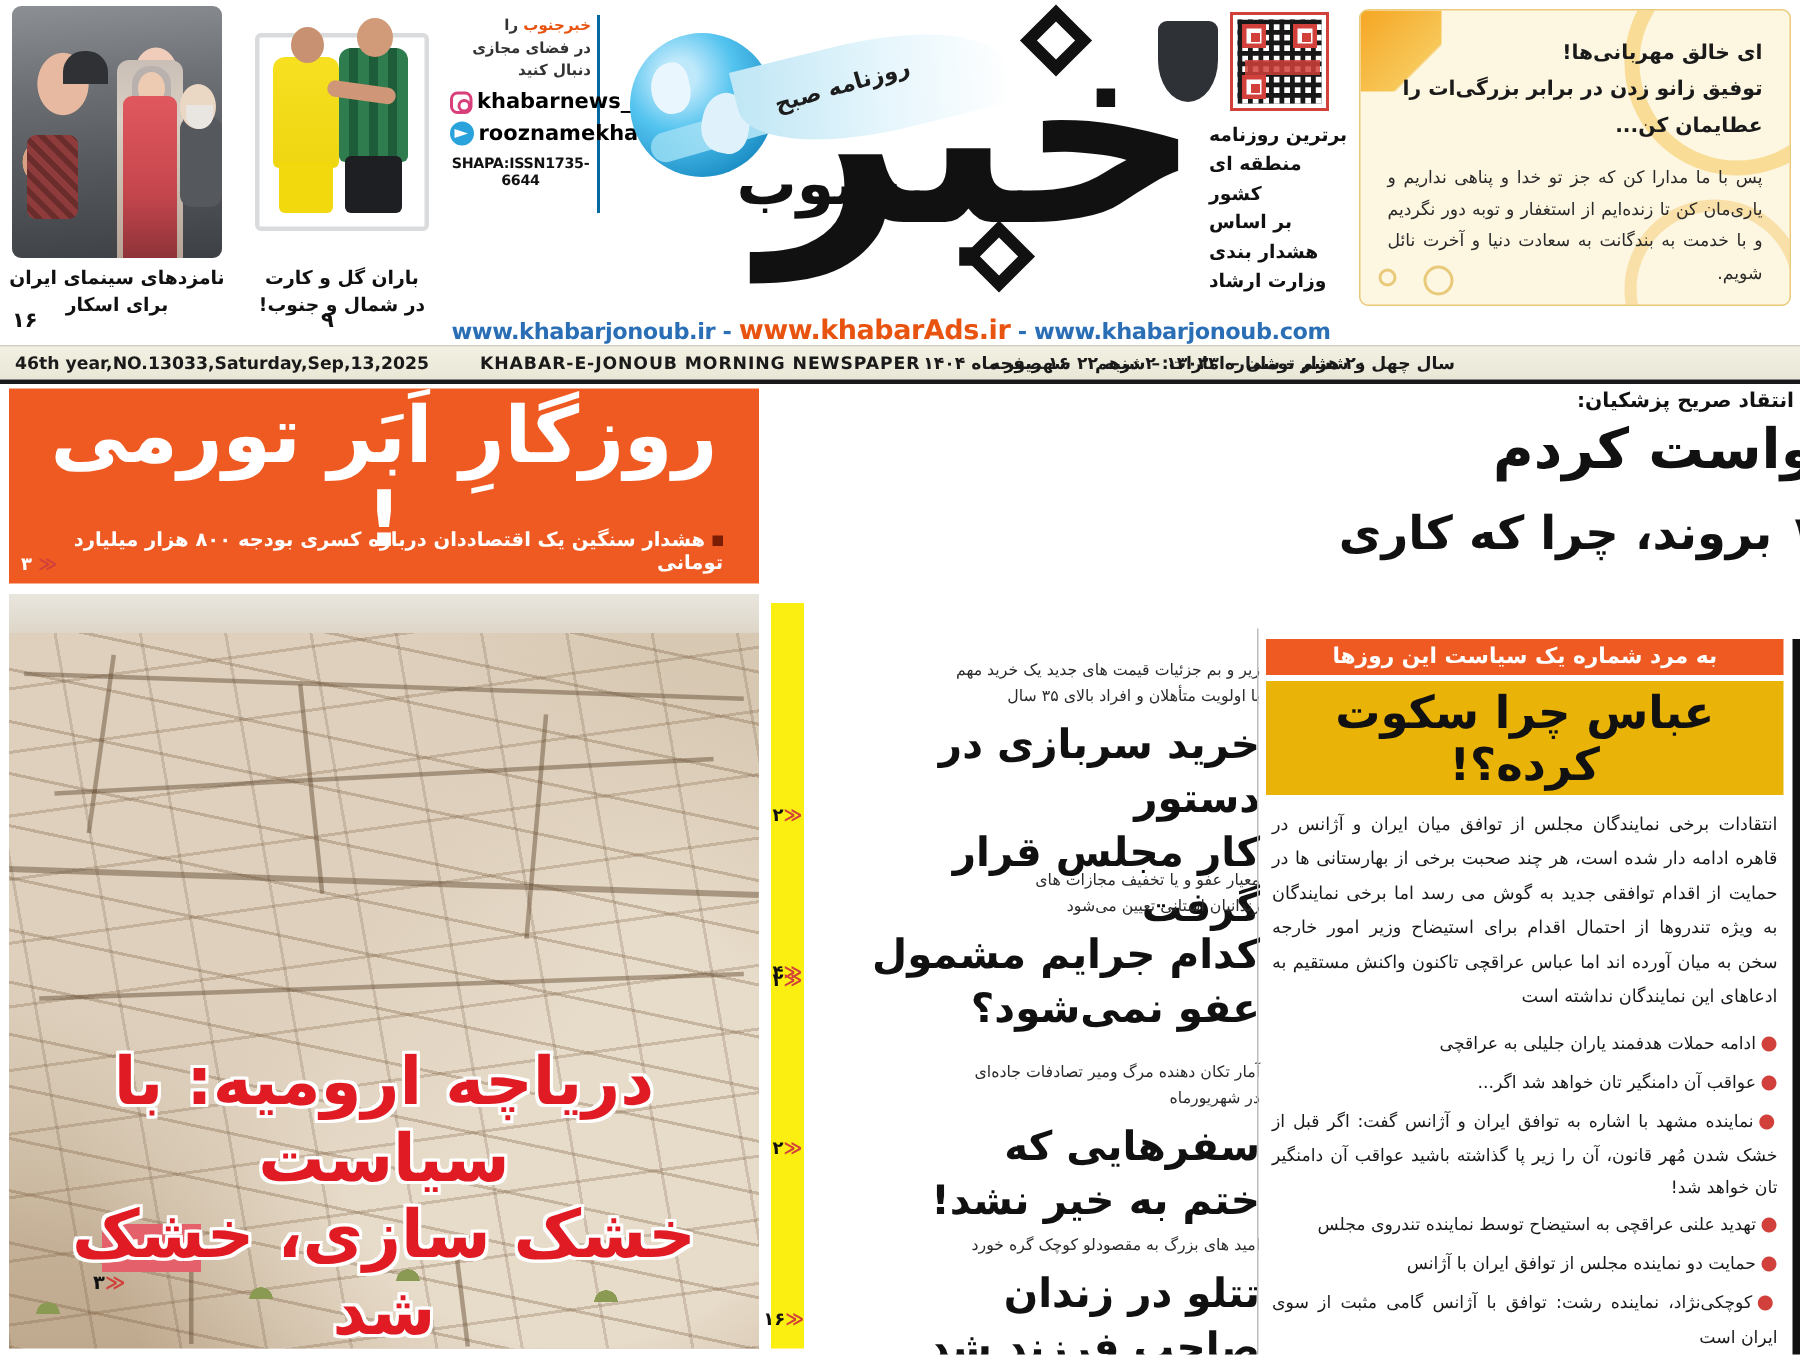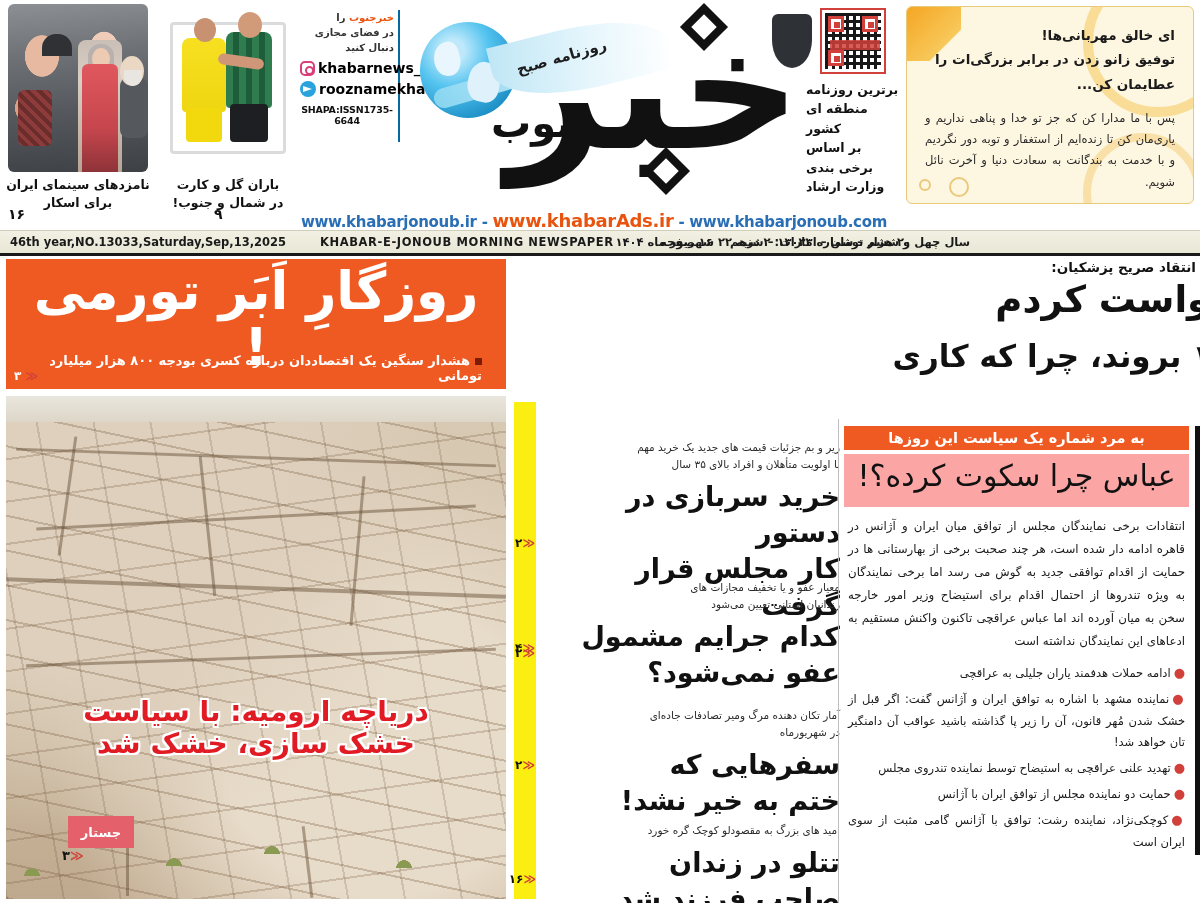--- a/index.html
+++ b/index.html
@@ -156,21 +156,21 @@
       linear-gradient(180deg,#d9cab5 0%, #d2c2ab 40%, #c9b79e 72%, #bfa98e 100%);
   }
   .photo .sky { position:absolute; left:0; top:0; width:100%; height:26px;
     background:linear-gradient(180deg,#e9e6de 0%, #ddd6c8 100%); }
   .photo .crack { position:absolute; background:rgba(95,70,46,.45); }
   .photo .grass { position:absolute; width:16px; height:10px; border-radius:50% 50% 0 0;
     background:radial-gradient(circle at 50% 100%, #8a9a53 0 60%, transparent 62%); }
   .jostar { position:absolute; left:62px; top:420px; width:66px; height:32px; background:#e4606a;
     color:#fff; font-size:13px; font-weight:700; display:flex; align-items:center; justify-content:center;text-align:right; }
   .photo-title { position:absolute; right:10px; left:10px; top:300px; text-align:center;
-    color:#e01b24; font-size:28px; font-weight:700; line-height:1.16;
+    color:#e01b24; font-size:44px; font-weight:700; line-height:1.16;
     text-shadow: -2px 0 #fff, 2px 0 #fff, 0 -2px #fff, 0 2px #fff, -2px -2px #fff, 2px 2px #fff, 2px -2px #fff, -2px 2px #fff; }
   .photo-ref { position:absolute; left:56px; bottom:36px; color:#111; font-size:13px; font-weight:700; }
 
   
   .ystrip { position:absolute; left:514px; top:143px; width:22px; height:497px; background:#fbee11; }
   .ymark { position:absolute; left:0; width:22px; text-align:center; font-size:12px; font-weight:700; color:#111; }
   .chev { color:#d1403a; letter-spacing:-3px; }
 
   
   .mid-col { position:absolute; left:540px; top:0; width:300px; height:644px; }
@@ -183,22 +183,22 @@
   .big-kicker { position:absolute; right:4px; top:0; width:348px; text-align:right;
     font-size:13.5px; font-weight:700; color:#111; }
   .big-h1 { position:absolute; right:-324px; top:18px; width:672px; text-align:right;
     font-size:37px; font-weight:700; color:#111; line-height:1.25; letter-spacing:-1px; }
   .big-h2 { position:absolute; right:-324px; top:78px; width:676px; text-align:right;
     font-size:31px; font-weight:700; color:#111; line-height:1.28; letter-spacing:-1px; }
 
   .rbox { position:absolute; right:0; top:167px; width:356px; border-right:5px solid #111; padding-right:6px;}
   .rb-strip { background:#ef5a22; color:#fff; font-size:14.5px; font-weight:700; padding:4px 8px; text-align:center; }
   .rb-strip + .rb-strip { margin-top:3px; }
-  .rb-yellow { background:#fca5a5; color:#111; font-size:30px; font-weight:400;
-     text-align:center; padding:4px 6px 14px; margin-top:4px; letter-spacing:-1px; }
+  .rb-yellow { background:#eab308; color:#111; font-size:30px; font-weight:700;
+     text-align:center; padding:4px 6px 2px; margin-top:4px; letter-spacing:-1px; }
   .rb-body { margin-top:8px; text-align:justify; font-size:11.8px; line-height:1.95; color:#1a1a1a; padding:0 4px; }
   .rb-list { margin-top:8px; padding:0 4px; }
   .rb-li { text-align:right; font-size:11.5px; line-height:1.85; color:#1a1a1a; margin-bottom:2px; }
   .rb-li .bul { color:#d1403a; font-size:13px; margin-left:3px; }
   .rb-li .just { display:block; text-align:justify; }
 
   .vsep { position:absolute; background:#bdbdbd; }
 </style>
 </head>
 <body>
@@ -280,21 +280,21 @@
       <div class="qr"></div>
       <div class="qr-eye e1"></div>
         <div class="qr-eye e2"></div>
         <div class="qr-eye e3"></div>
       <div class="qr-mark"></div>
     </div>
     <div class="rank">
       <div>برترین روزنامه</div>
       <div>منطقه ای کشور</div>
       <div>بر اساس</div>
-      <div>برخی بندی</div>
+      <div>هشدار بندی</div>
       <div>وزارت ارشاد</div>
     </div>
 
     <div class="prayer">
       <div class="prayer-corner"></div>
       <div class="prayer-arc"></div>
       <div class="prayer-arc2"></div>
       <div class="prayer-top" style="white-space:pre-line">ای خالق مهربانی‌ها!
 توفیق زانو زدن در برابر بزرگی‌ات را
 عطایمان کن...</div>
@@ -388,20 +388,21 @@
       <div class="big-kicker">انتقاد صریح پزشکیان:</div>
       <div class="big-h1">از حضرت آقا درخواست کردم</div>
       <div class="big-h2">کارمندان ۹ بیایند و ۱۳ بروند، چرا که کاری انجام نمی‌دهیم !</div>
 
       <div class="rbox">
         <div class="rb-strip">به مرد شماره یک سیاست این روزها</div>
         <div class="rb-yellow">عباس چرا سکوت کرده؟!</div>
         <div class="rb-body">انتقادات برخی نمایندگان مجلس از توافق میان ایران و آژانس در قاهره ادامه دار شده است، هر چند صحبت برخی از بهارستانی ها در حمایت از اقدام توافقی جدید به گوش می رسد اما برخی نمایندگان به ویژه تندروها از احتمال اقدام برای استیضاح وزیر امور خارجه سخن به میان آورده اند اما عباس عراقچی تاکنون واکنش مستقیم به ادعاهای این نمایندگان نداشته است</div>
         <div class="rb-list">
           <div class="rb-li"><span class="bul">●</span><span>ادامه حملات هدفمند یاران جلیلی به عراقچی</span></div>
+          <div class="rb-li"><span class="bul">●</span><span>عواقب آن دامنگیر تان خواهد شد اگر...</span></div>
           <div class="rb-li">
               <span class="just"><span class="bul">●</span><span>نماینده مشهد با اشاره به توافق ایران و آژانس گفت: اگر قبل از خشک شدن مُهر قانون، آن را زیر پا گذاشته باشید عواقب آن دامنگیر تان خواهد شد!</span></span>
             </div>
           <div class="rb-li"><span class="bul">●</span><span>تهدید علنی عراقچی به استیضاح توسط نماینده تندروی مجلس</span></div>
           <div class="rb-li"><span class="bul">●</span><span>حمایت دو نماینده مجلس از توافق ایران با آژانس</span></div>
           <div class="rb-li">
               <span class="just"><span class="bul">●</span><span>کوچکی‌نژاد، نماینده رشت: توافق با آژانس گامی مثبت از سوی ایران است</span></span>
             </div>
 
         </div>

